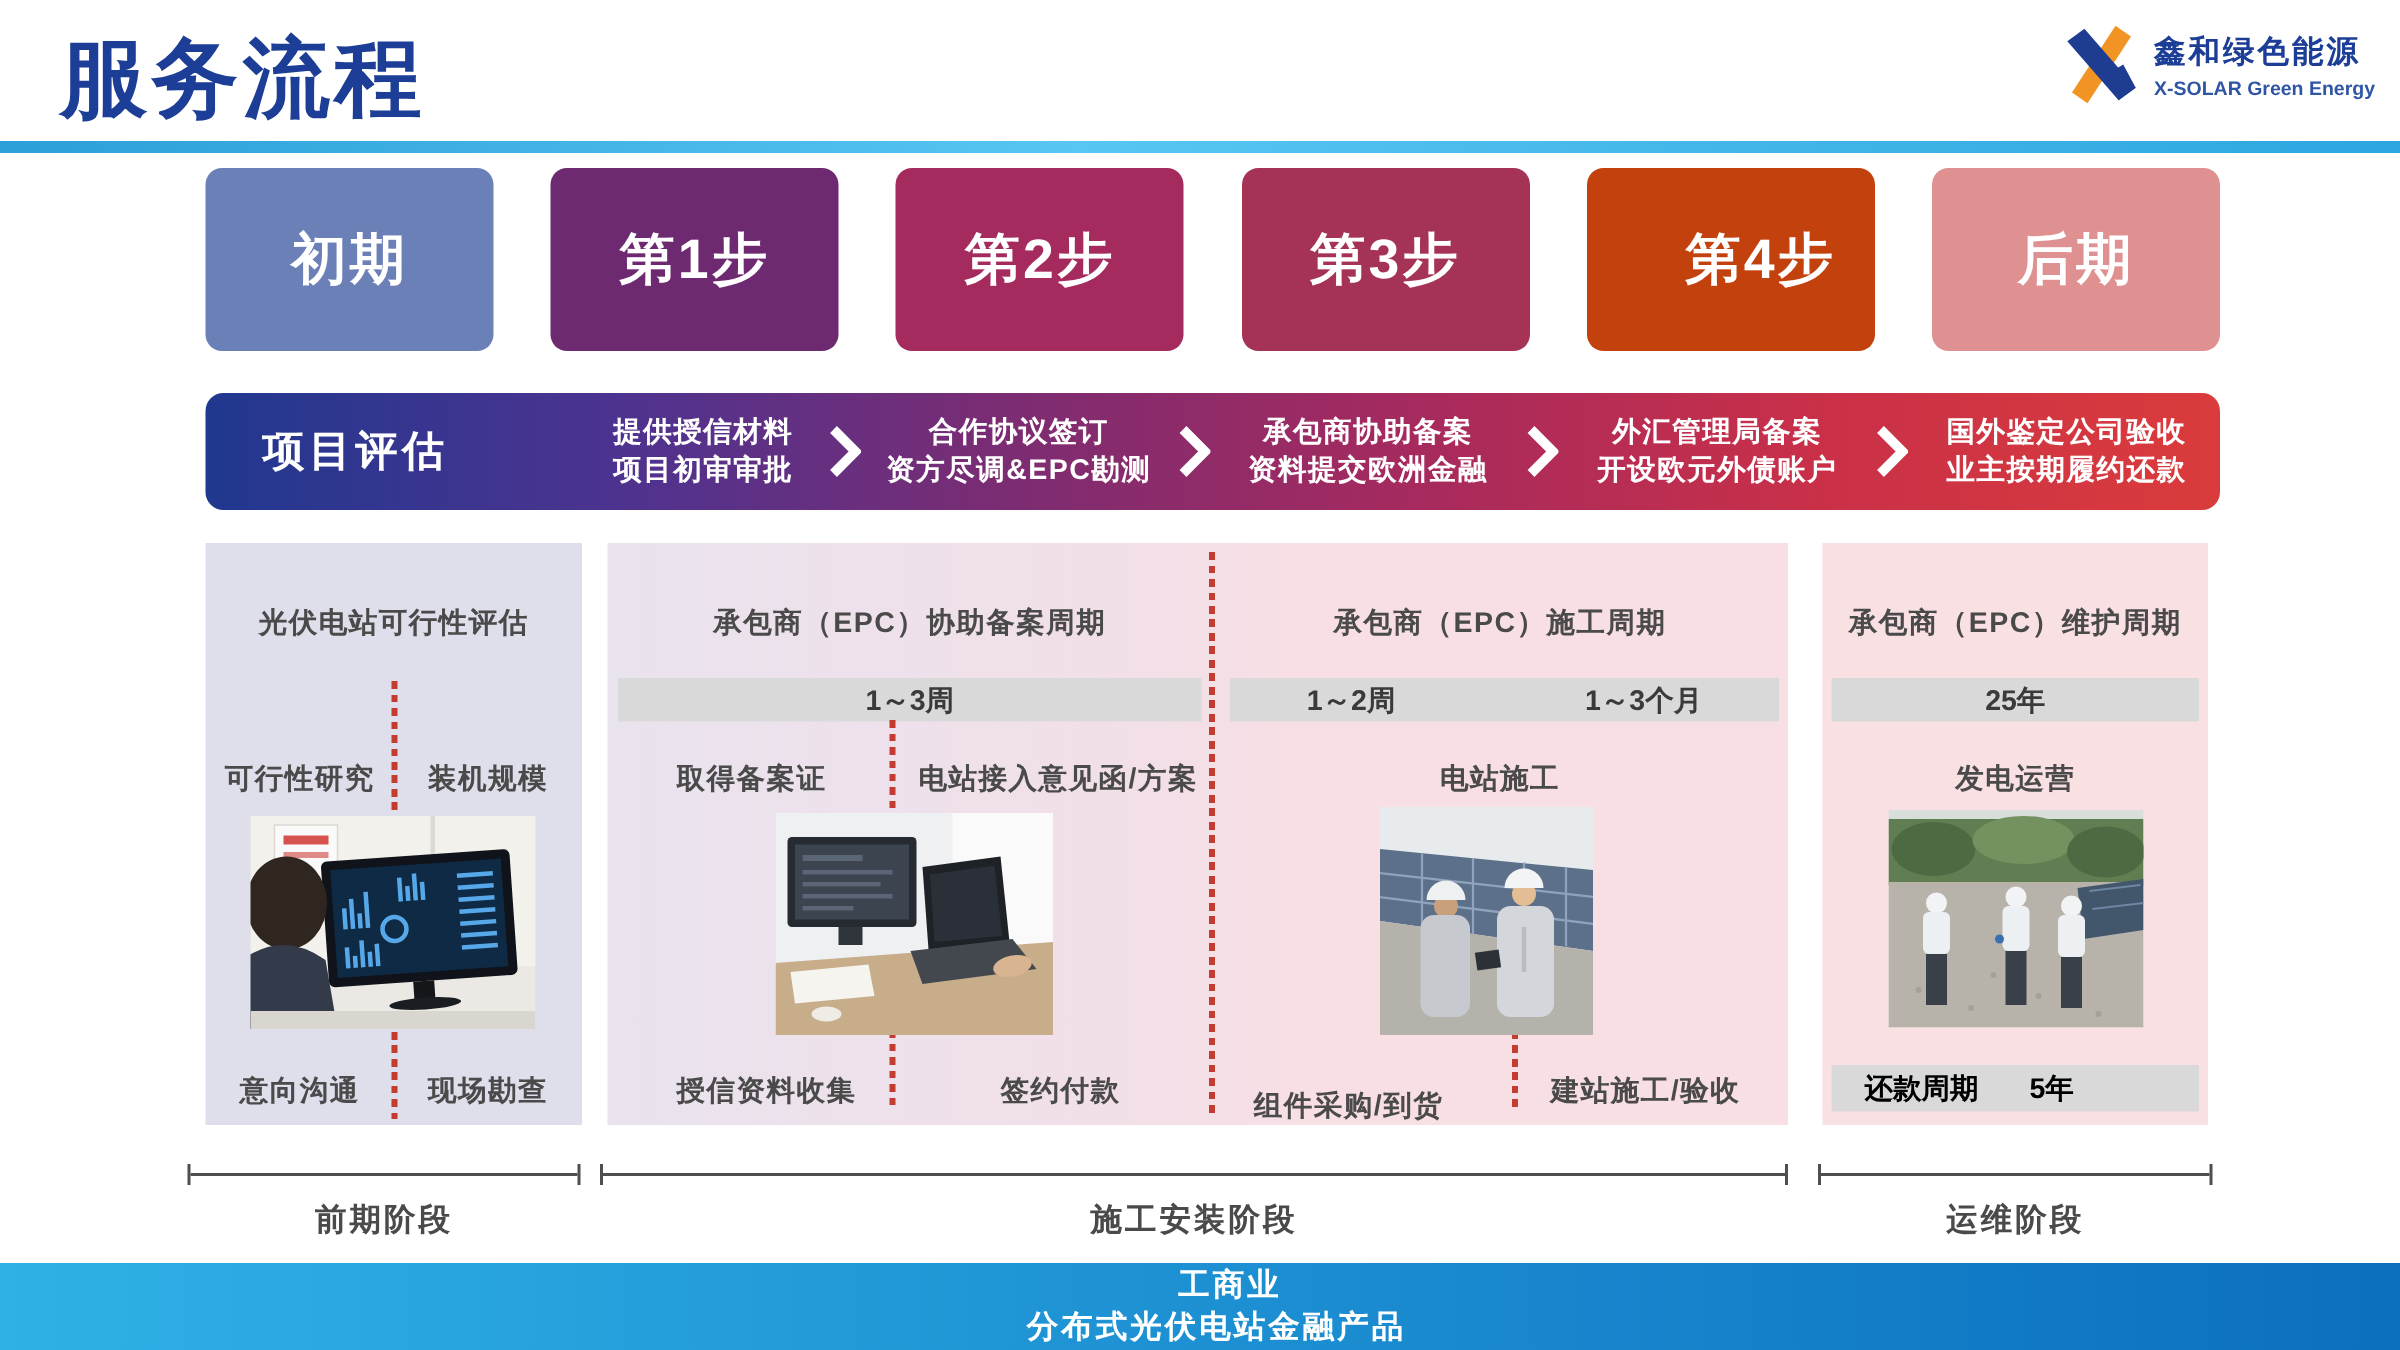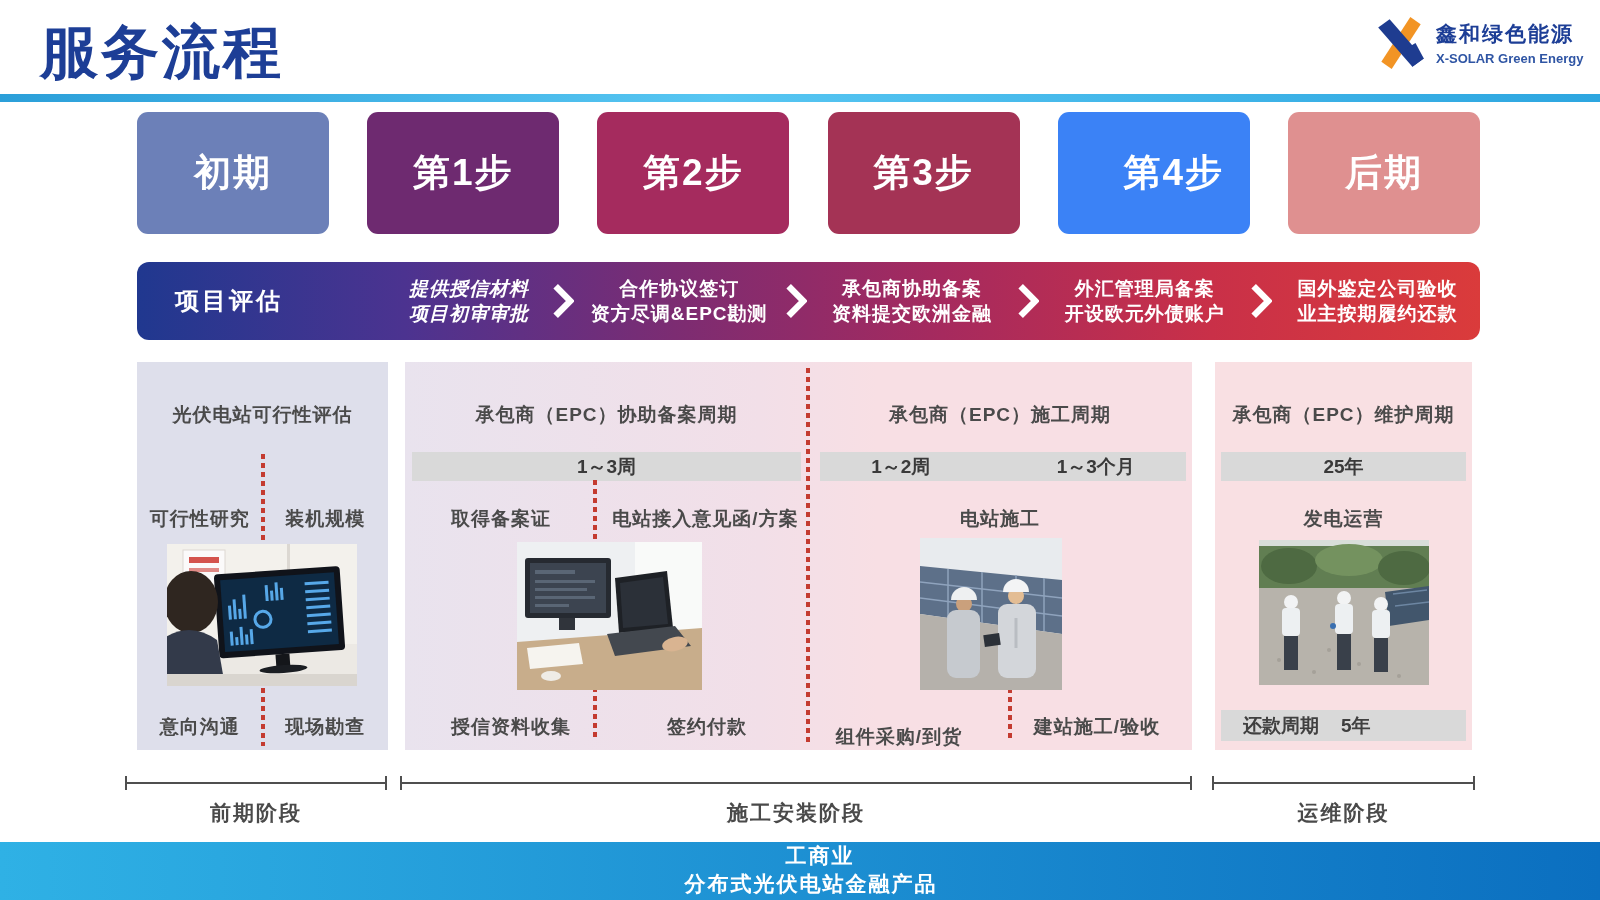--- a/index.html
+++ b/index.html
@@ -34,23 +34,23 @@
     font-size:37px; font-weight:800; display:flex; align-items:center;
     justify-content:center; letter-spacing:2px;
   }
 
   
   .timeline {
     position:absolute; left:137px; top:262px; width:1343px; height:78px;
     border-radius:12px; background:linear-gradient(90deg,var(--timeline_gradient));
     display:flex; align-items:center; color:#fff;
   }
-  .tl-label { flex:0 0 252px; padding-left:38px; font-size:24px; font-weight:800; letter-spacing:3px; }
+  .tl-label { flex:0 0 252px; padding-left:38px; font-size:28px; font-weight:800; letter-spacing:3px; }
   .tl-item { flex:1; text-align:center; font-size:19px; font-weight:700; line-height:1.32; letter-spacing:1px; }
-  .tl-item--s1 { flex:0.78;font-style:italic; }
+  .tl-item--s1 { flex:0.78; }
   .chev { flex:0 0 22px; height:40px; margin:0 3px; }
 
   
   .panel { position:absolute; top:362px; height:388px; }
   .p1  { left:137px;  width:251px; background:var(--panel1_bg); }
   .p23 { left:405px;  width:787px; background:linear-gradient(90deg,var(--panel23_gradient)); }
   .p4  { left:1215px; width:257px; background:var(--panel4_bg); }
 
   .ptitle, .plabel {
     position:absolute; font-size:19px; font-weight:700; color:var(--text_gray);
@@ -96,21 +96,21 @@
   .p3-botl { left:403px; width:182px; top:362px; }
   .p3-botr { left:597px; width:190px; top:352px; }
 
   
   .p4 .ptitle { left:0; right:0; top:40px; }
   .d4 { left:6px; right:6px; top:90px; }
   .p4-mid { left:0; right:0; top:144px; }
   .p4-photo { left:44px; top:178px; }
   .p4-botbar { position:absolute; left:6px; right:6px; top:348px; height:31px;
     background:var(--duration_bar_bg); display:flex; align-items:center;
-    padding-left:22px; gap:22px; font-size:19px; font-weight:700; color:#404040; }
+    padding-left:22px; gap:34px; font-size:19px; font-weight:700; color:#000000; }
 
   
   .phase { position:absolute; top:776px; }
   .ph1 { left:125px;  width:262px; }
   .ph2 { left:400px;  width:792px; }
   .ph3 { left:1212px; width:263px; }
   .bracket { position:relative; height:14px; border-left:2px solid #4f4f4f; border-right:2px solid #4f4f4f; }
   .bracket::after { content:""; position:absolute; left:0; right:0; top:6px; height:2px; background:#4f4f4f; }
   .phase-label { margin-top:9px; text-align:center; font-size:21px; font-weight:800; color:#4a4a4a; letter-spacing:2px; }
 
@@ -141,21 +141,21 @@
       <div class="logo-cn">鑫和绿色能源</div>
       <div class="logo-en">X-SOLAR Green Energy</div>
     </div>
   </div>
 
   <div class="steps">
     <div class="step" style="background: rgb(108, 128, 184);">初期</div>
     <div class="step" style="background: rgb(110, 42, 112);">第1步</div>
     <div class="step" style="background: rgb(165, 43, 94);">第2步</div>
     <div class="step" style="background: rgb(164, 51, 85);">第3步</div>
-    <div class="step" style="background: #3b82f6; padding-left: 40px;">第4步</div>
+    <div class="step" style="background: #c2410c; padding-left: 40px;">第4步</div>
     <div class="step" style="background: rgb(223, 144, 144);">后期</div>
   </div>
 
   <div class="timeline">
     <div class="tl-label">项目评估</div>
     <div class="tl-item tl-item--s1">
       <div>提供授信材料</div>
       <div>项目初审审批</div>
     </div>
     <svg class="chev" viewBox="0 0 24 40">

